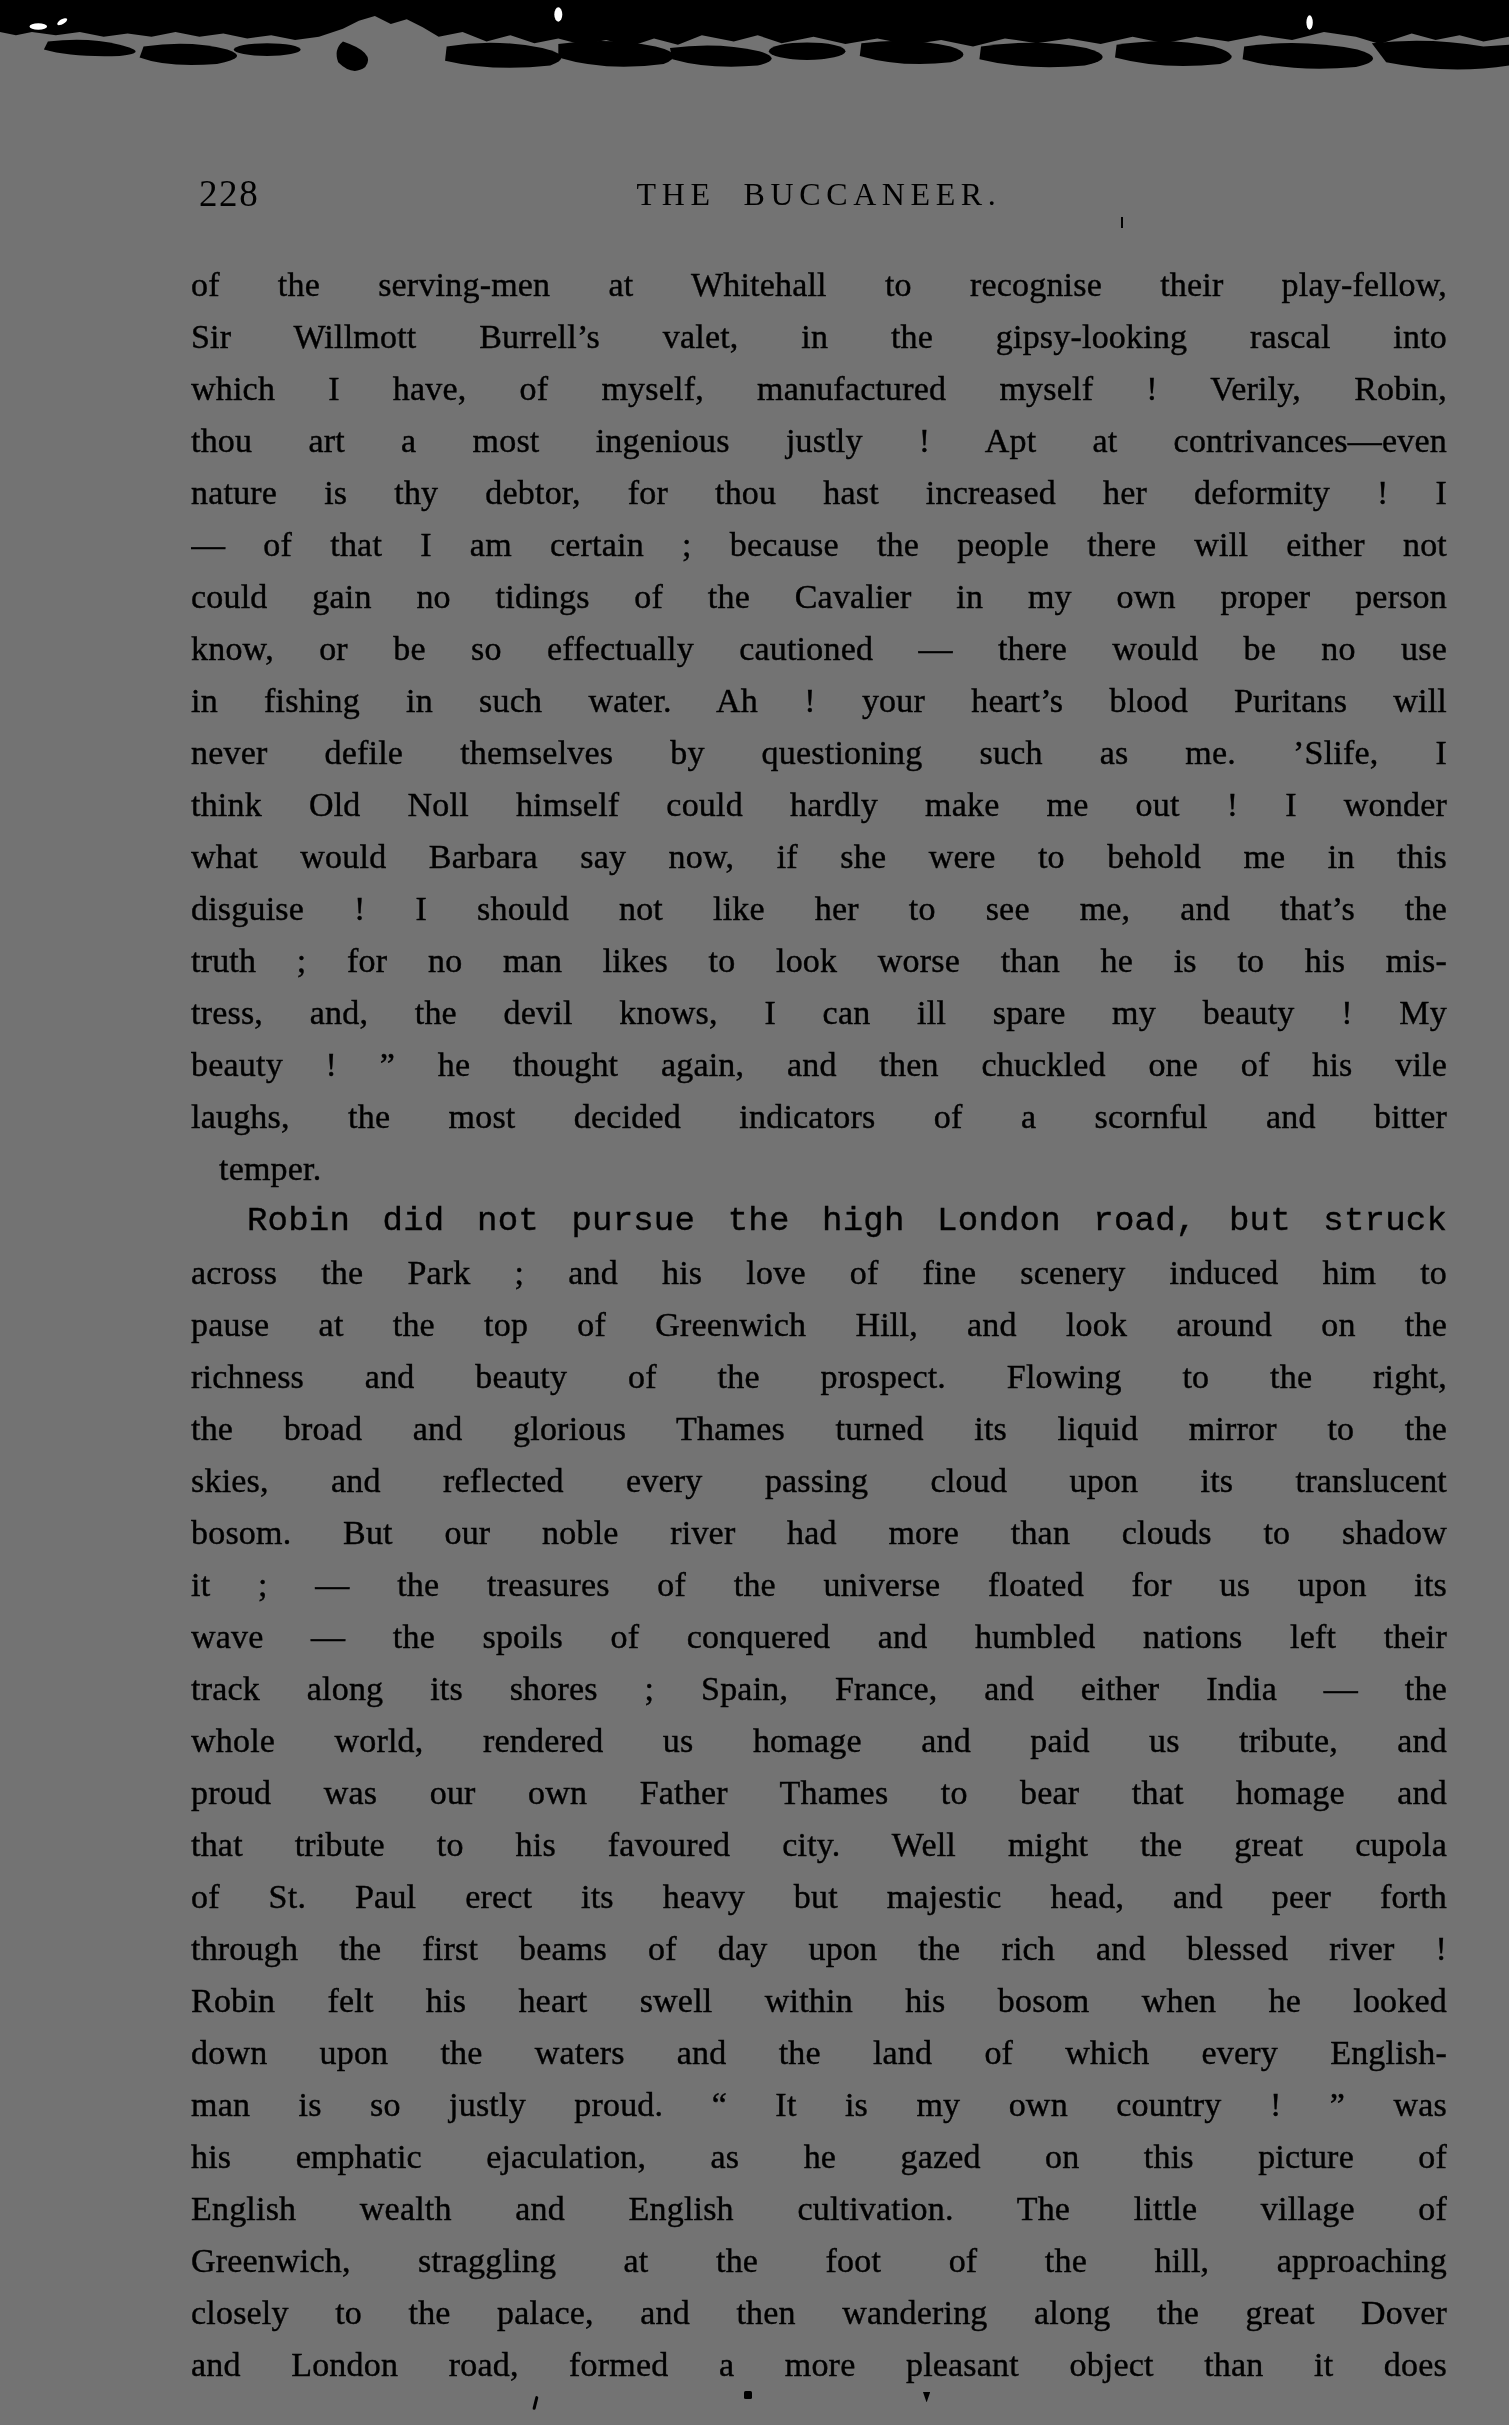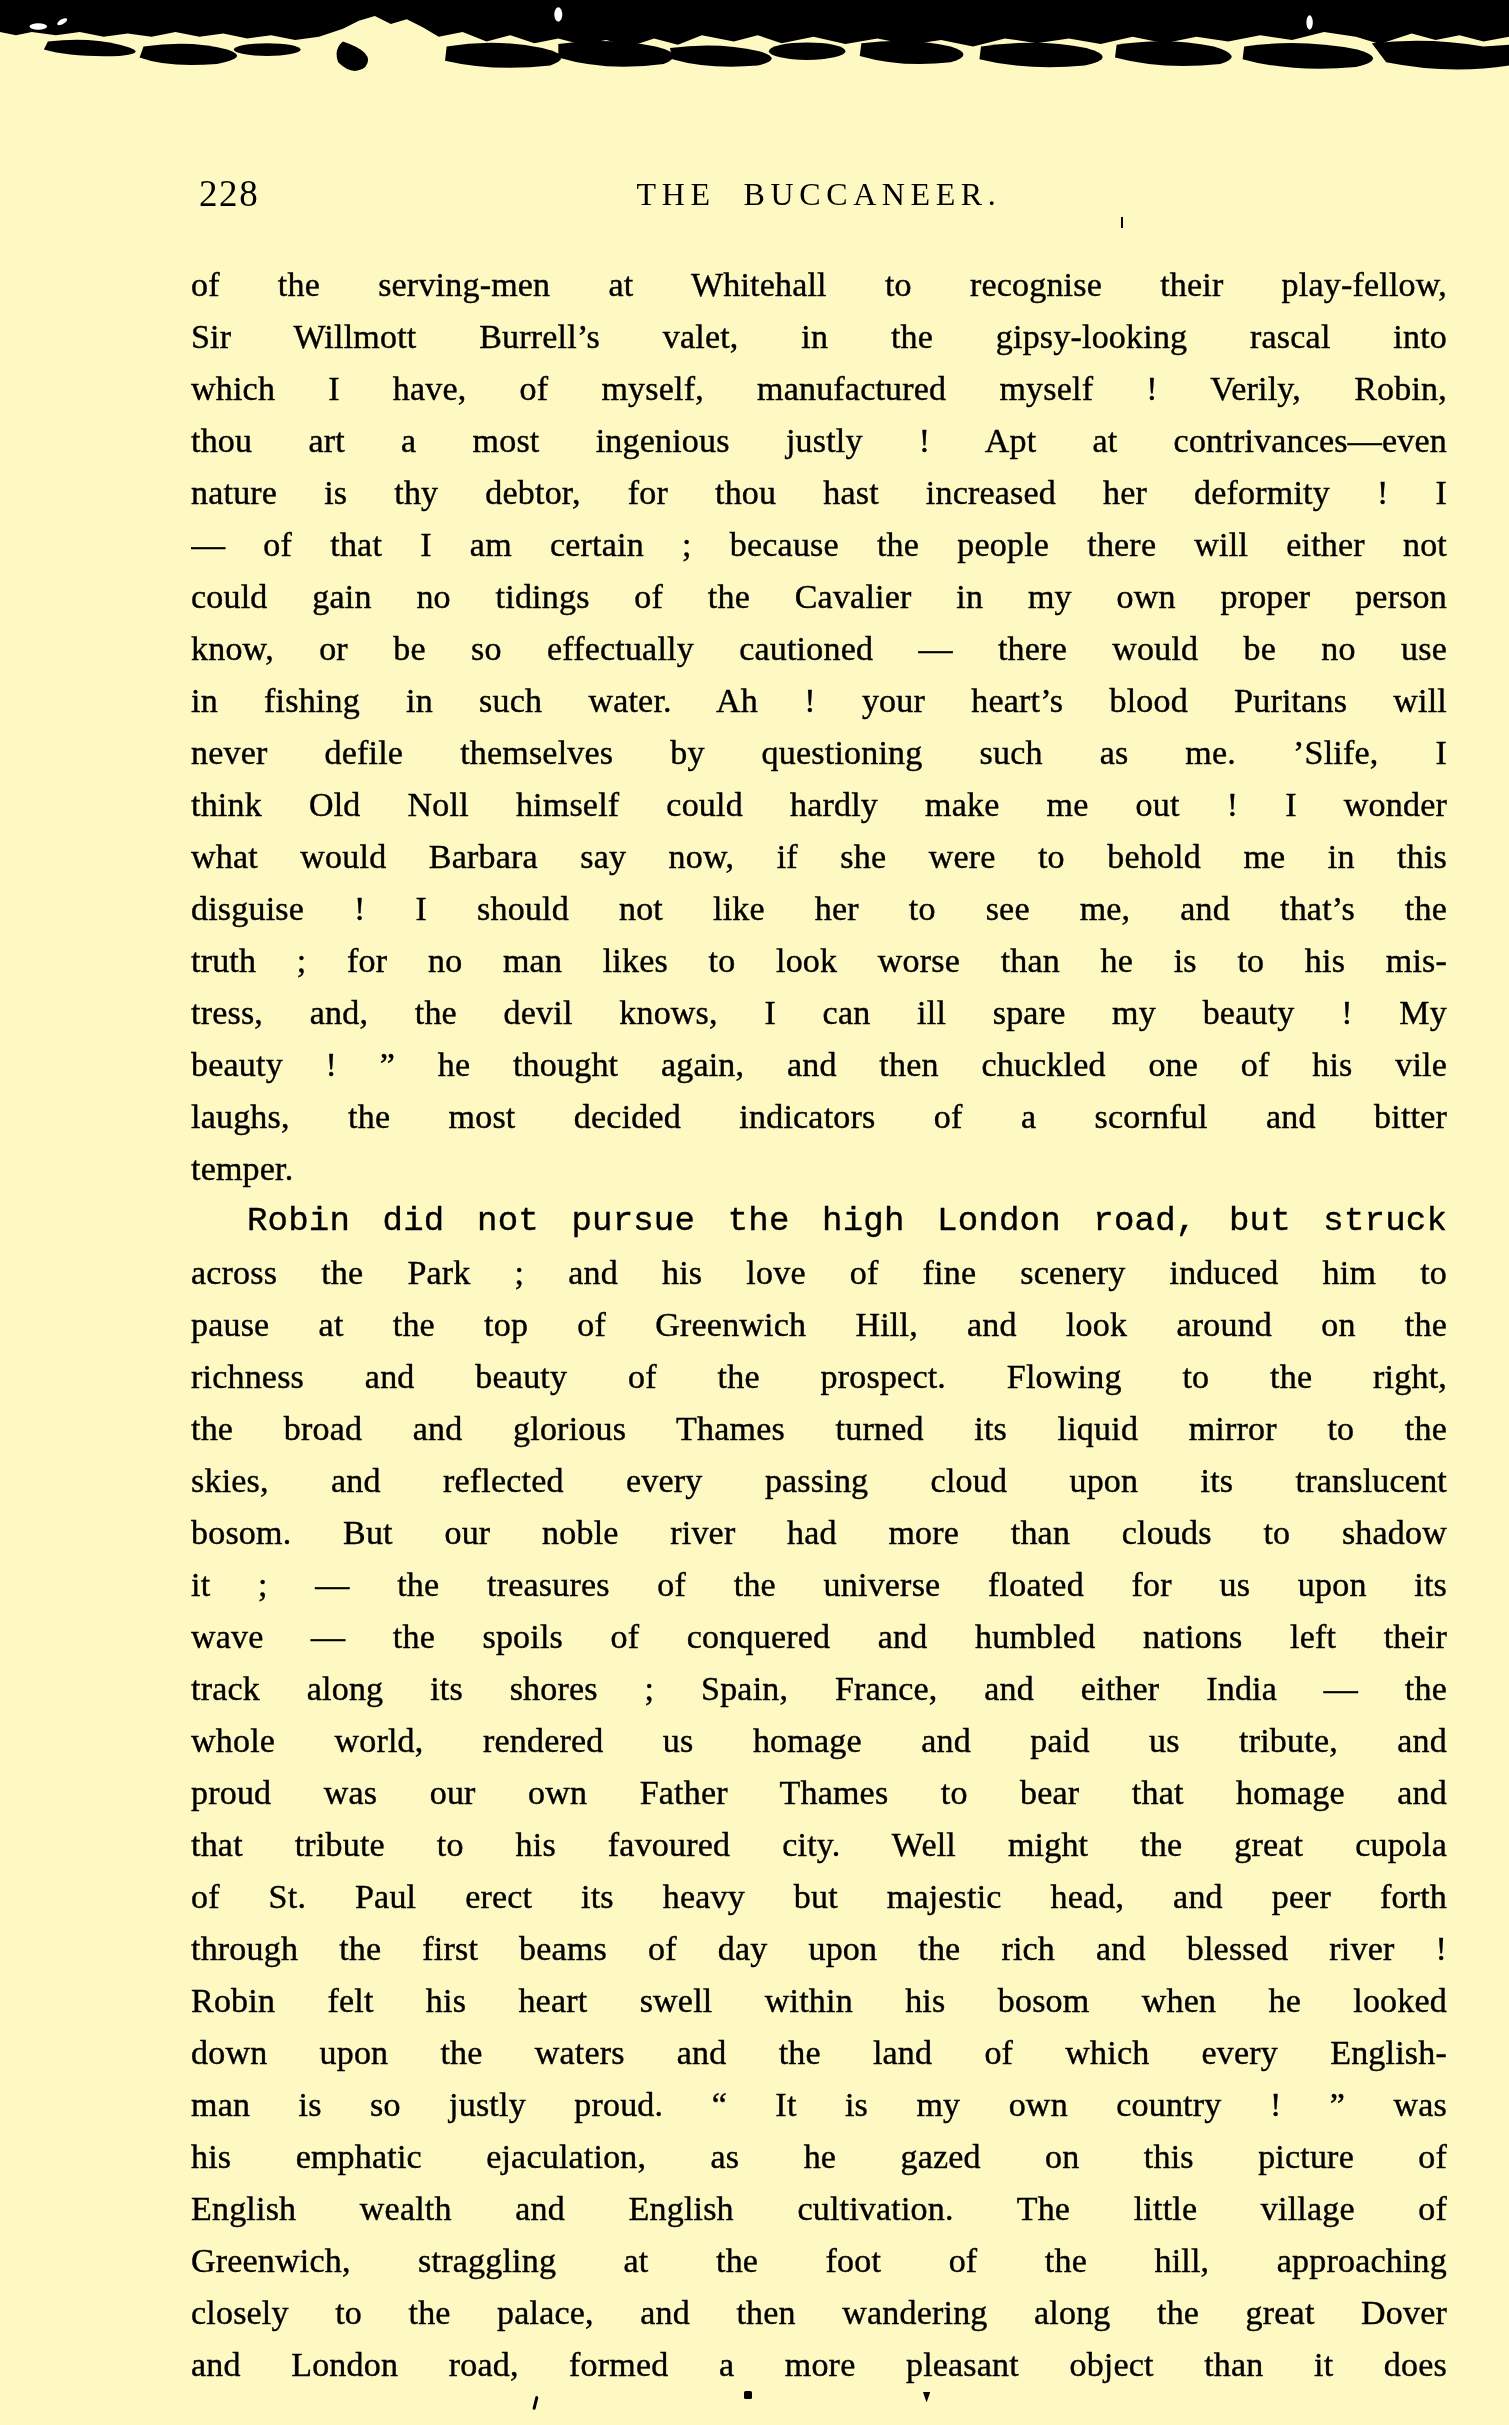--- a/index.html
+++ b/index.html
@@ -1,20 +1,20 @@
 <!DOCTYPE html>
 <html style="font-size:12.8px"><head>
 <meta charset="utf-8">
 <style>
   html, body { margin: 0; padding: 0; background: #ffffff; }
   .page {
     position: relative;
     width: 1509px;
     height: 2426px;
-    background: #fef9c3;
+    background: #737373;
     color: #000000;
     font-family: "Liberation Serif", "DejaVu Serif", serif;
     overflow: hidden;
   }
   .scan-band {
     position: absolute;
     top: 0; left: 0;
     width: 1509px; height: 80px;
   }
   .page-header {
@@ -54,21 +54,21 @@
     height: 52px;
     line-height: 52px;
     font-size: 34px;
     letter-spacing: 0.2px;
     -webkit-text-stroke: 0.4px #000;
     text-align: justify;
     text-align-last: justify;
     overflow: hidden;
     white-space: normal;
   }
-  .line.no-stretch { text-align-last: left; }
+  .line.no-stretch { text-align-last: left; margin-left: 28px; }
   .line.indent { text-indent: 56px; font-family: Liberation Mono, monospace; }
   .italic { }
   .speck { position: absolute; background: #000; }
   .speck.tick-1   { left: 1121px; top: 217px;  width: 2.4px;  height: 11px; }
   .speck.apos-1   { left: 534px;  top: 2396px; width: 3.2px;  height: 13.6px; transform: rotate(14deg); border-radius: 1.6px; }
   .speck.blob-1   { left: 744px;  top: 2391px; width: 8px; height: 8px; border-radius: 1.6px; }
   .speck.blob-2   { left: 923px; top: 2392px; width: 7.2px;  height: 10.4px; clip-path: polygon(0 0, 100% 0, 50% 100%); }
 </style>
 </head>
 <body>

